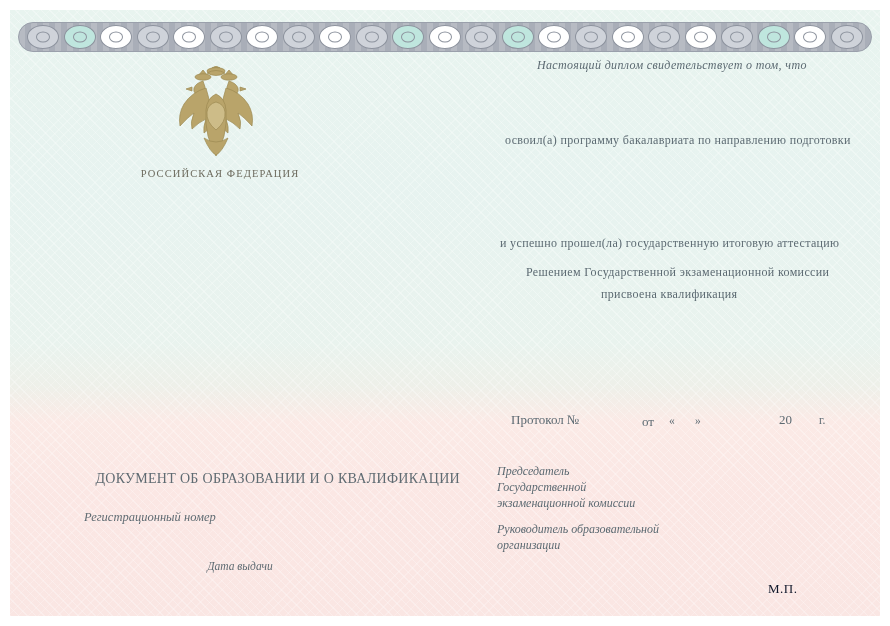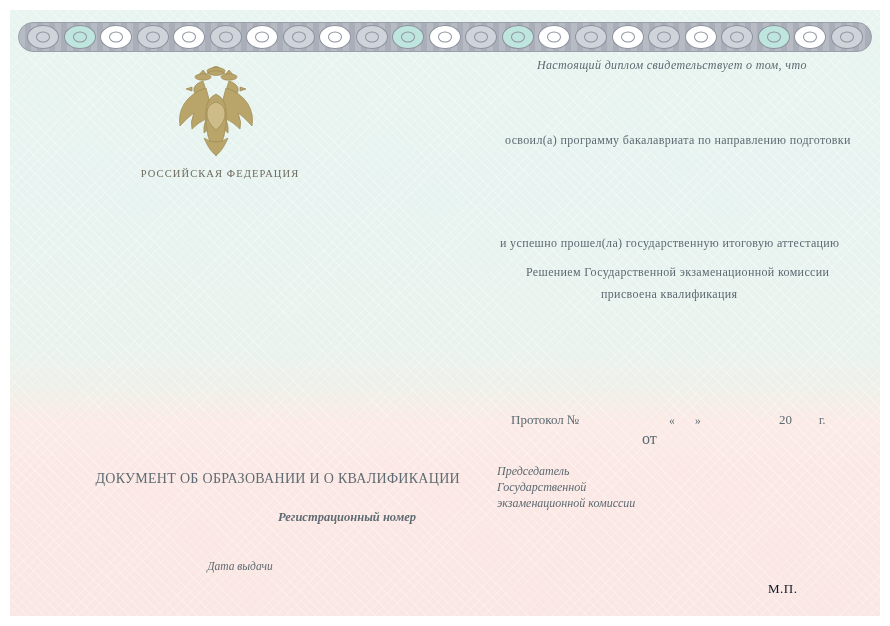--- a/index.html
+++ b/index.html
@@ -142,28 +142,27 @@
     left: 40px;
     top: 471px;
     width: 420px;
     text-align: right;
     font-size: 14px;
     letter-spacing: 0.3px;
     color: #5f6b72;
   }
   .reg-number {
     position: absolute;
-    left: 76px;
+    left: 84px;
     top: 510px;
     width: 340px;
-    text-align: right;
+    text-align: left;
     font-style: italic;
     font-size: 12.5px;
     color: #5f6b72;
-    font-weight: bold;
   }
   .issue-date {
     position: absolute;
     left: 110px;
     top: 560px;
     width: 260px;
     text-align: center;
     font-style: italic;
     font-size: 11.5px;
     color: #5f6b72;
@@ -184,21 +183,21 @@
   
   .protocol {
     position: absolute;
     left: 497px;
     top: 412px;
     width: 350px;
     font-size: 13px;
     color: #5c6a72;
   }
   .protocol .p-no { position: absolute; left: 14px; top: 0; }
-  .protocol .p-ot { position: absolute; left: 145px; top: 2px; font-size: 16px; margin-top: 16px; }
+  .protocol .p-ot { position: absolute; left: 145px; top: 2px; font-size: 13px; }
   .protocol .p-q1 { position: absolute; left: 172px; top: 2px; font-size: 11.5px; }
   .protocol .p-q2 { position: absolute; left: 198px; top: 2px; font-size: 11.5px; }
   .protocol .p-20 { position: absolute; left: 282px; top: 0; }
   .protocol .p-g  { position: absolute; left: 322px; top: 2px; font-size: 11.5px; }
   
   .sig {
     position: absolute;
     font-style: italic;
     font-size: 12px;
     color: #5c6a72;
@@ -301,16 +300,20 @@
     <span class="p-20">20</span>
     <span class="p-g">г.</span>
   </div>
 
   <div class="sig sig-chair">
     <div>Председатель</div>
     <div>Государственной</div>
     <div>экзаменационной комиссии</div>
   </div>
 
+  <div class="sig sig-head">
+    <div>Руководитель образовательной</div>
+    <div>организации</div>
+  </div>
 
   <div class="mp">М.П.</div>
 
 </div>
 
 </body></html>

